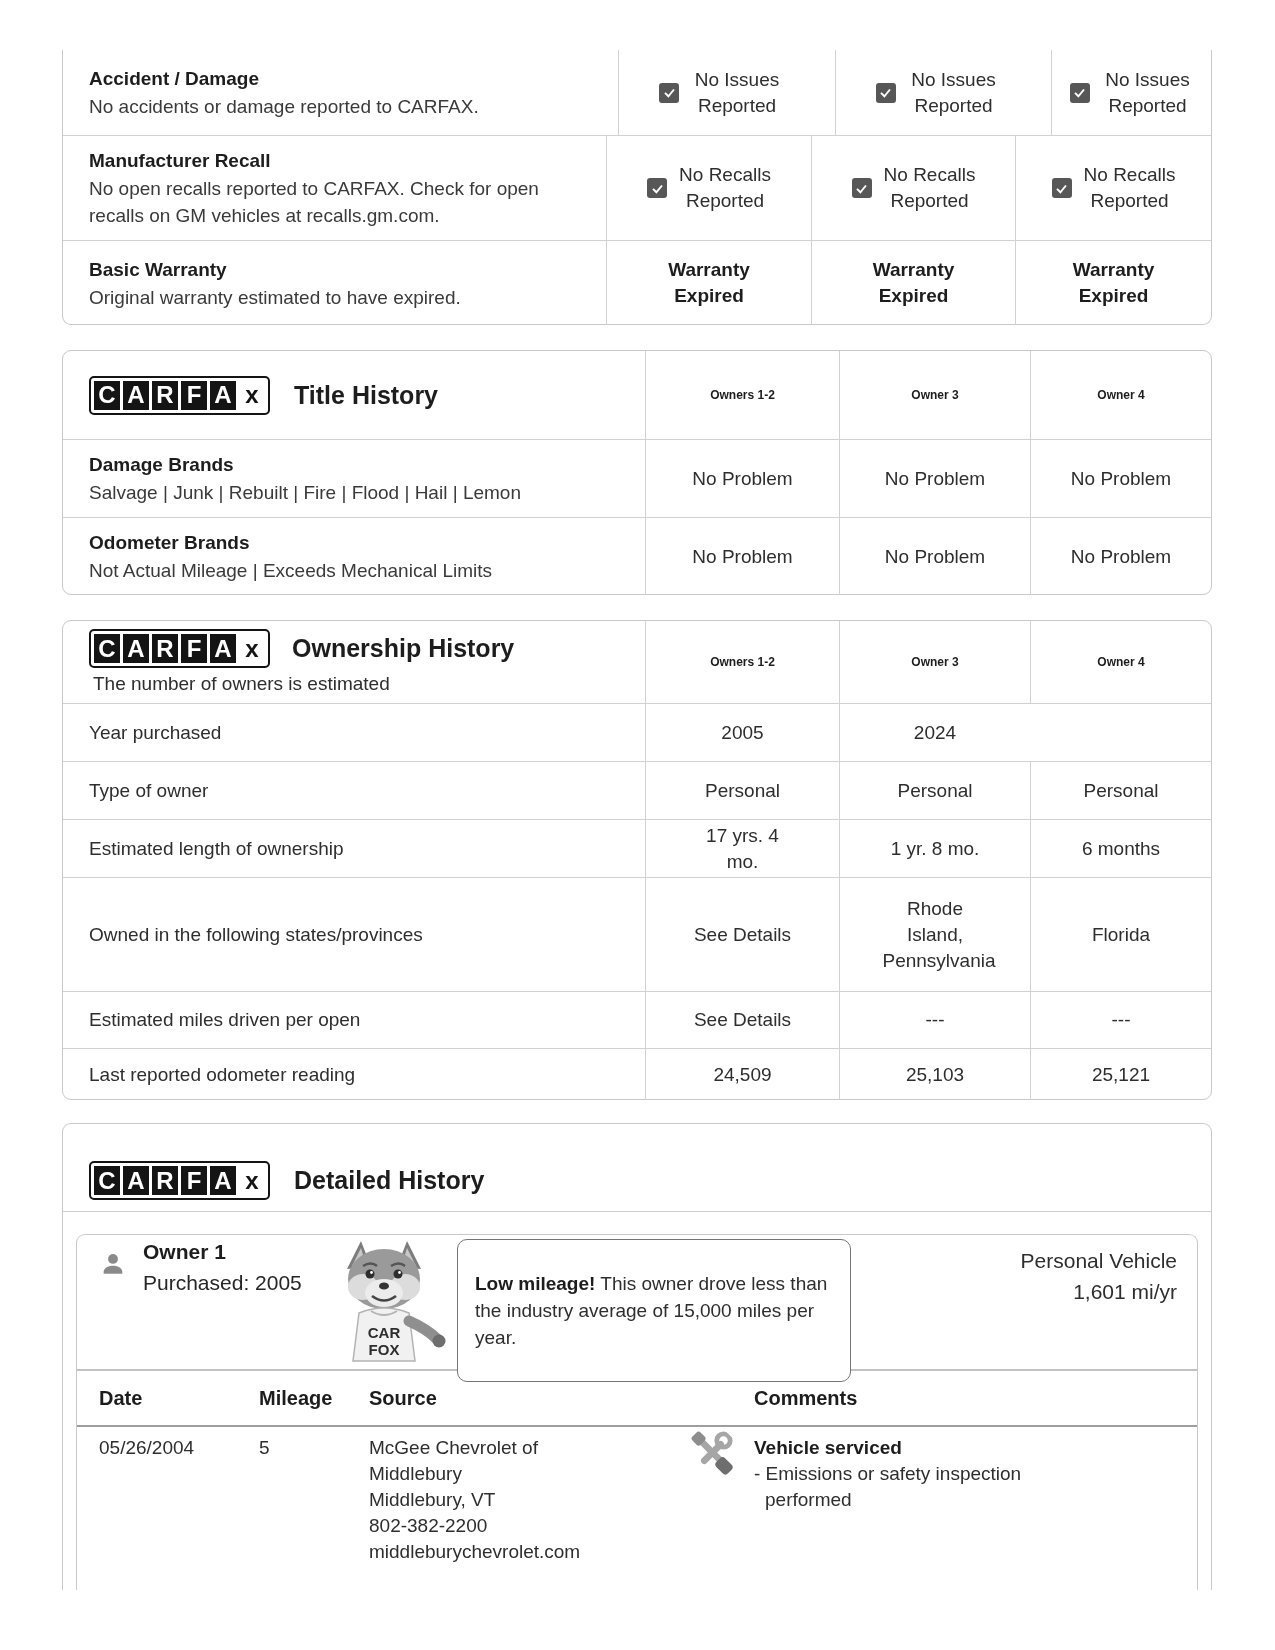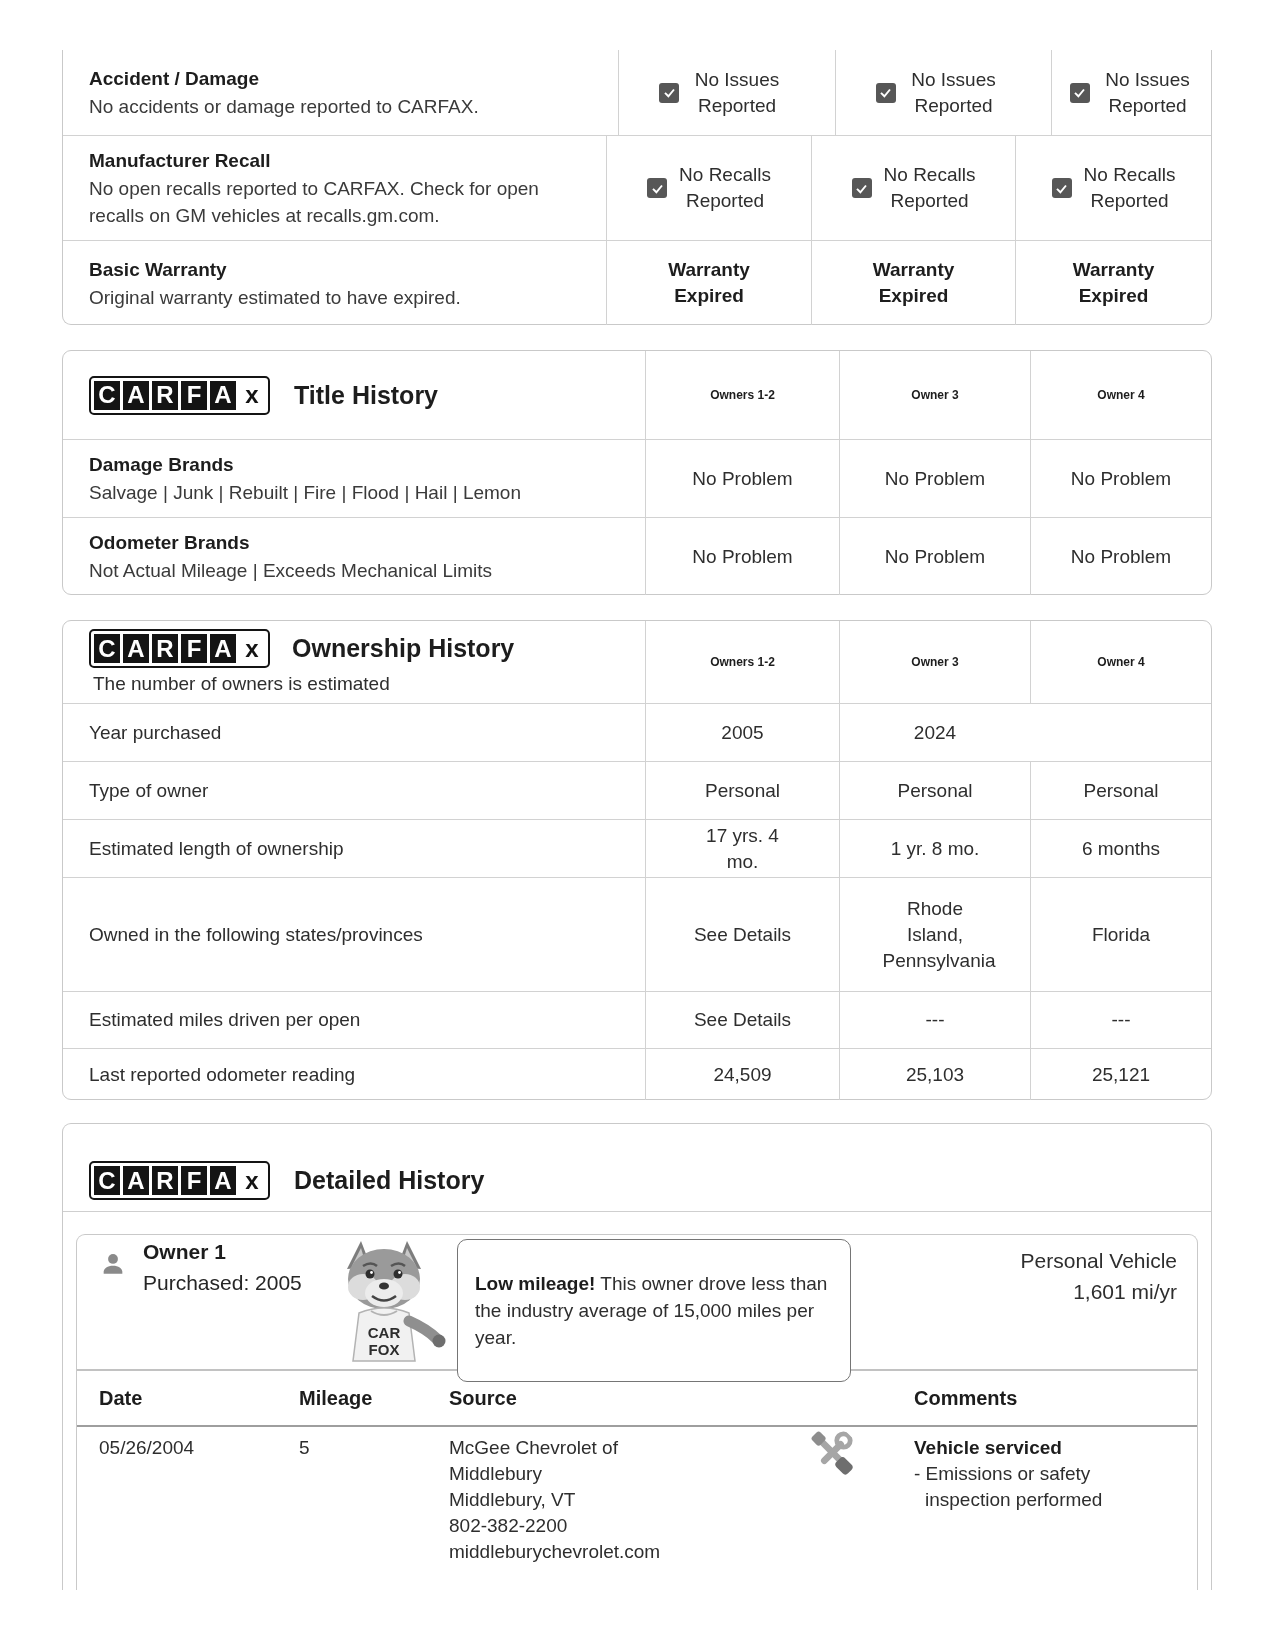--- a/index.html
+++ b/index.html
@@ -65,21 +65,21 @@
   .owner-head { position:relative; height:134px; }
   .person { position:absolute; left:22px; top:16px; }
   .owner-text { position:absolute; left:66px; top:1px; line-height:31px; font-size:21px; }
   .owner-name { font-weight:bold; color:#1d1d1d; }
   .fox { position:absolute; left:248px; top:4px; z-index:3; }
   .callout { position:absolute; left:380px; top:4px; width:394px; border:1px solid #757575;
              border-radius:10px; padding:30px 17px; line-height:27px; color:#2e2e2e; background:#fff; }
   .callout b { color:#1d1d1d; }
   .veh-info { position:absolute; right:20px; top:10px; text-align:right; font-size:21px; line-height:31px; color:#2e2e2e; }
 
-  .ev-grid { display:grid; grid-template-columns:160px 110px 320px 65px 1fr; padding-left:22px; padding-right:18px;gap:40px; }
+  .ev-grid { display:grid; grid-template-columns:160px 110px 320px 65px 1fr; padding-left:22px; padding-right:18px; }
   .ev-headrow { height:58px; align-items:center; border-top:2px solid #c2c2c2; border-bottom:2px solid #9e9e9e;
                 font-weight:bold; font-size:20px; color:#1d1d1d; }
   .ev-row { padding-top:8px; line-height:26px; color:#2e2e2e; }
   .src-name { max-width:220px; }
   .cmt-title { font-weight:bold; color:#1d1d1d; }
   .cmt-detail { max-width:340px; padding-left:11px; text-indent:-11px; }
   .svc-icon { margin-top:-6px; }
 </style>
 </head>
 <body>

